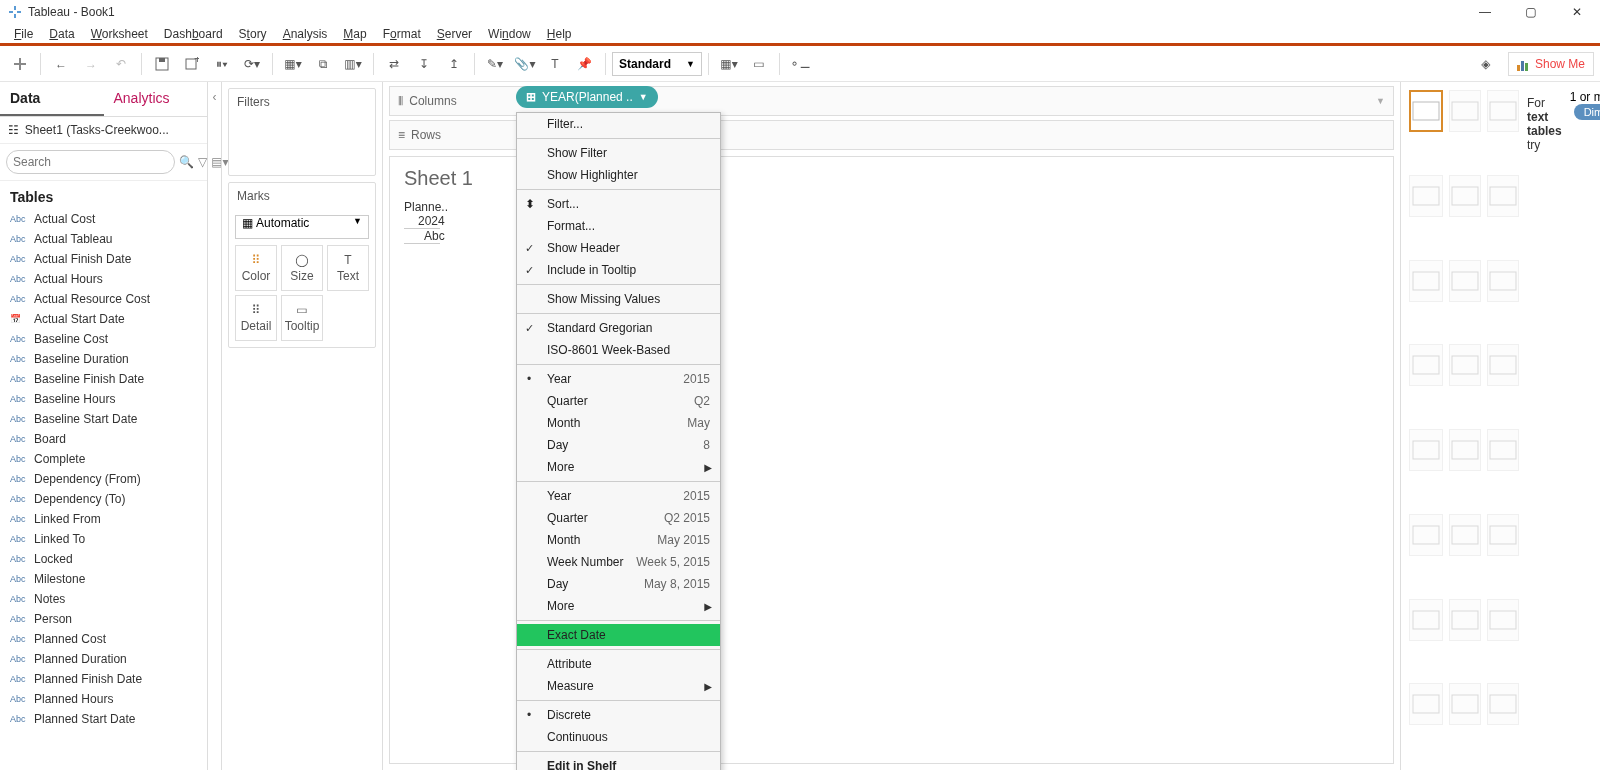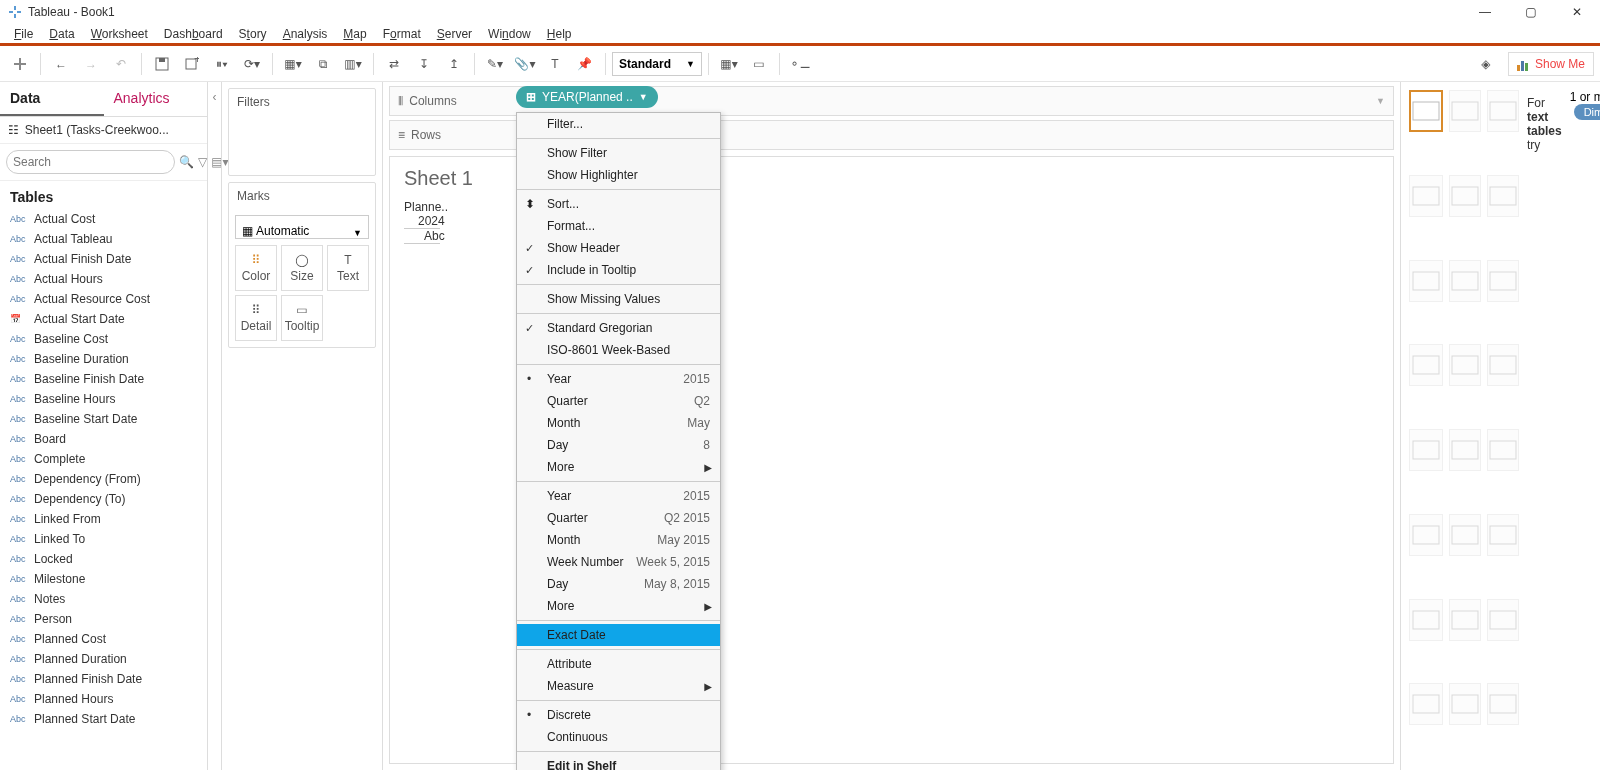--- a/index.html
+++ b/index.html
@@ -29,41 +29,41 @@
 .tables-hdr { padding:8px 10px 4px; font-weight:700; font-size:14px; color:#222; }
 .field-list { overflow-y:auto; flex:1; }
 .field { display:flex; align-items:center; gap:6px; padding:3px 10px; color:#333; }
 .field .ftype { font-size:9px; width:18px; color:#4e79a7; }
 .side-collapse { width:14px; border-right:1px solid #ddd; display:flex; align-items:flex-start; justify-content:center; padding-top:8px; color:#888; }
 .cards-col { width:160px; padding:0 6px; }
 .card { border:1px solid #ddd; border-radius:2px; margin-top:6px; background:#fff; }
 .card-title { padding:6px 8px; color:#555; }
 .card-body { min-height:60px; }
 .marks-body { padding:6px; }
-.marks-select { width:100%; height:24px; border:1px solid #ccc; background:#fff; display:flex; align-items:flex-end; padding:0 6px; justify-content:space-between; }
+.marks-select { width:100%; height:24px; border:1px solid #ccc; background:#fff; display:flex; align-items:flex-start; padding:0 6px; justify-content:space-between; }
 .mark-grid { display:grid; grid-template-columns:repeat(3,1fr); gap:4px; margin-top:6px; }
 .mark-cell { border:1px solid #ddd; height:46px; display:flex; flex-direction:column; align-items:center; justify-content:center; gap:2px; font-size:11px; color:#555; }
 .canvas-col { flex:1; display:flex; flex-direction:column; border-left:1px solid #ddd; }
 .shelf { height:30px; border:1px solid #ddd; margin:4px 6px 0 6px; display:flex; align-items:center; padding:0 8px; gap:8px; background:#fafafa; }
 .shelf-label { color:#666; display:flex; align-items:center; gap:6px; }
 .pill { background:#3ca6a6; color:#fff; border-radius:12px; height:22px; display:flex; align-items:center; padding:0 10px; gap:6px; font-size:11px; }
 .pill .plus { font-weight:bold; }
 .pill .caret { font-size:9px; }
 .viz-area { flex:1; margin:6px; border:1px solid #ddd; background:#fff; padding:10px 14px; position:relative; }
 .sheet-title { font-size:20px; color:#666; font-weight:400; }
 .crosstab { margin-top:10px; font-size:12px; color:#333; }
 .crosstab .hdr { font-size:12px; }
 .context-menu { position:absolute; left:516px; top:112px; width:205px; background:#f7f7f7; border:1px solid #bbb; box-shadow:2px 2px 6px rgba(0,0,0,.2); z-index:100; }
 .cm-item { display:flex; align-items:center; padding:4px 10px 4px 30px; min-height:22px; position:relative; color:#222; }
 .cm-item .rlabel { margin-left:auto; color:#666; }
 .cm-item .sub { position:absolute; right:8px; color:#333; font-size:10px; }
 .cm-item.checked::before { content:"✓"; position:absolute; left:8px; color:#333; font-size:11px; }
 .cm-item.bullet::before { content:"•"; position:absolute; left:10px; color:#333; font-size:12px; }
 .cm-item.bold { font-weight:700; }
-.cm-item.hl { background:#0ea5e9; }
+.cm-item.hl { background:#22c55e; }
 .cm-sep { height:1px; background:#ccc; margin:3px 0; }
 .showme-panel { width:200px; border-left:1px solid #ddd; padding:8px; background:#fff; display:flex; flex-direction:row; gap:8px; }
 .sm-grid { display:grid; grid-template-columns:repeat(3,1fr); gap:6px; }
 .sm-cell { height:42px; border:1px solid #e5e5e5; background:#fafafa; opacity:.55; display:flex; align-items:center; justify-content:center; }
 .sm-cell.active { border:2px solid #d98b2b; opacity:1; background:#fff; }
 .sm-hint { font-size:12px; color:#333; margin-top:6px; }
 .chip { display:inline-block; border-radius:10px; padding:2px 10px; color:#fff; font-size:11px; margin-left:4px; }
 .chip.dim { background:#5b8fbf; }
 .chip.mea { background:#3aa66b; }
 svg { display:block; }

